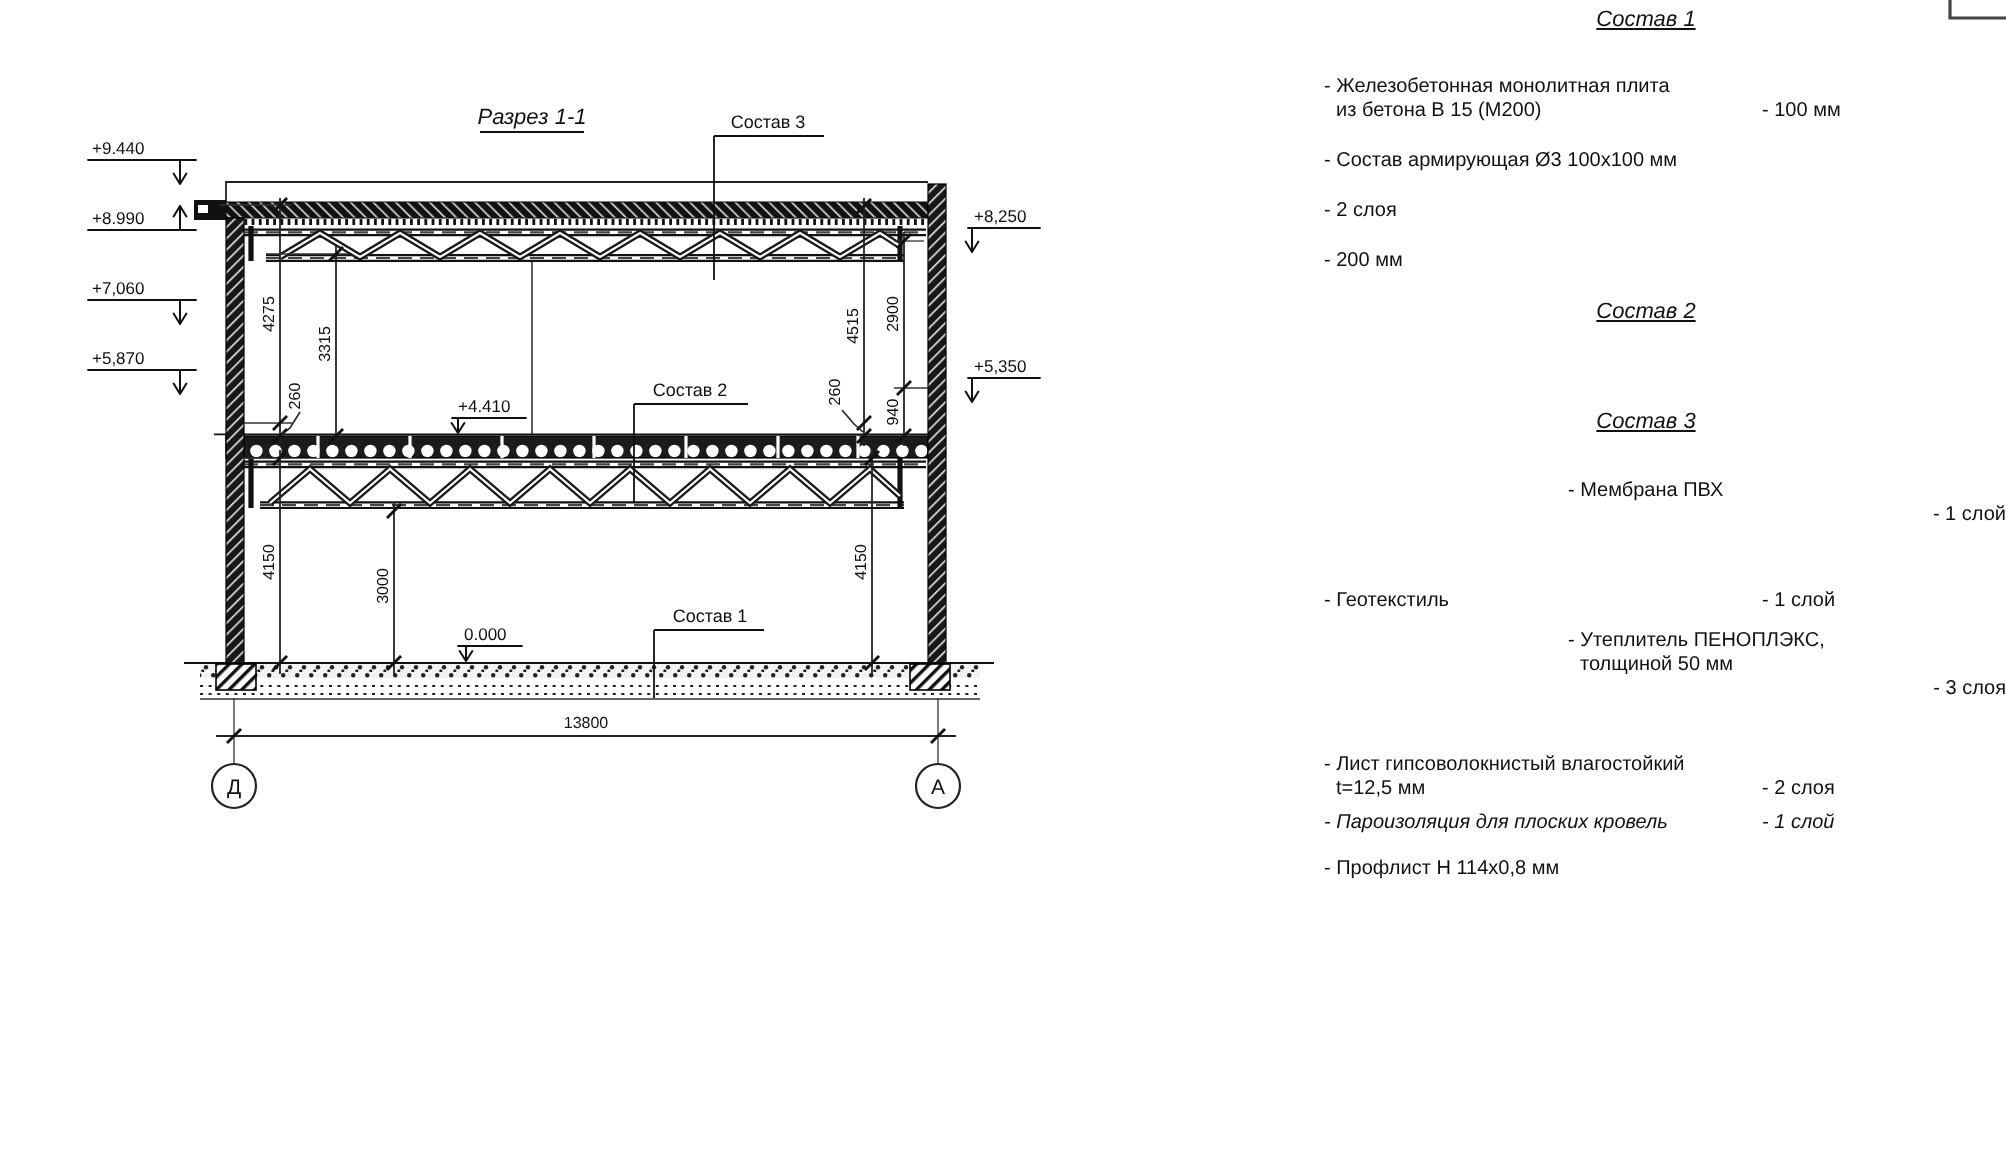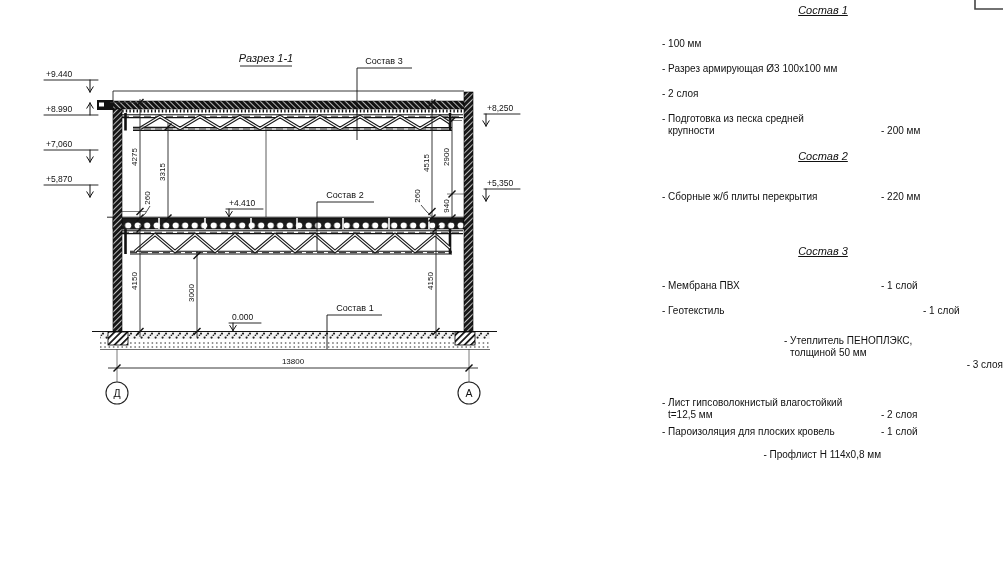--- a/index.html
+++ b/index.html
@@ -14,26 +14,26 @@
   .title-t{font-size:11px;font-style:italic;}
   .specs{position:absolute;left:658px;top:4px;width:345px;font-size:10px;line-height:12px;}
   .spec-header{width:330px;text-align:center;font-style:italic;line-height:13px;}
   .spec-title{text-decoration:underline;font-size:11px;}
   #sec1-h{margin-bottom:21px;}
   #sec2-h{margin-bottom:28px;}
   #sec3-h{margin-top:42px;margin-bottom:22px;}
   .spec-item{display:flex;align-items:flex-end;margin-bottom:13px;padding-left:4px;}
   .item-name{width:213px;white-space:pre-line;text-indent:-6px;padding-left:6px;}
   .item-value{white-space:nowrap;}
-  #sec3-items .spec-item:nth-child(1){margin-bottom:13px;}
-  #sec3-items .spec-item:nth-child(2){margin-bottom:18px;gap:42px;}
+  #sec3-items .spec-item:nth-child(1){margin-bottom:31px;flex-direction:column;}
+  #sec3-items .spec-item:nth-child(2){margin-bottom:8px;}
   #sec3-items .spec-item:nth-child(3){margin-bottom:4px;flex-direction:column;}
   #sec3-items .spec-item:nth-child(4){margin-bottom:5px;margin-top:26px;}
-  #sec3-items .spec-item:nth-child(5){margin-bottom:11px;}
-  #sec3-items .spec-item:nth-child(6){margin-bottom:10px;text-align:right;}
+  #sec3-items .spec-item:nth-child(5){margin-bottom:11px;font-style:italic;}
+  #sec3-items .spec-item:nth-child(6){margin-bottom:10px;}
 </style>
 </head>
 <body>
 
 <div class="sheet">
 
 <svg width="1003" height="584" viewBox="0 0 1003 584">
   <defs>
     <pattern id="pWall" width="4" height="4" patternUnits="userSpaceOnUse" patternTransform="rotate(45)">
       <rect width="4" height="4" fill="#181818"></rect>
@@ -260,44 +260,40 @@
     <text class="ax-t" x="469" y="397" text-anchor="middle">А</text>
   </g>
 </svg>
 
 <div class="specs">
   <div class="spec-header" id="sec1-h">
     <span class="spec-title">Состав 1</span>
   </div>
   <div id="sec1-items">
         <div class="spec-item">
+          <div class="item-name">- Железобетонная  монолитная плита
+из бетона В 15 (М200)</div>
           <div class="item-value">- 100 мм</div>
         </div>
         <div class="spec-item">
-          <div class="item-name">- Разрез армирующая Ø3 100х100 мм</div>
+          <div class="item-name">- Состав армирующая Ø3 100х100 мм</div>
           <div class="item-value"></div>
         </div>
         <div class="spec-item">
           <div class="item-value">- 2 слоя</div>
         </div>
         <div class="spec-item">
-          <div class="item-name">- Подготовка из песка средней
-крупности</div>
           <div class="item-value">- 200 мм</div>
         </div>
       </div>
 
   <div class="spec-header" id="sec2-h">
     <span class="spec-title">Состав 2</span>
   </div>
   <div id="sec2-items">
-        <div class="spec-item">
-          <div class="item-name">- Сборные ж/б плиты перекрытия</div>
-          <div class="item-value">- 220 мм</div>
-        </div>
       </div>
 
   <div class="spec-header" id="sec3-h">
     <span class="spec-title">Состав 3</span>
   </div>
   <div id="sec3-items">
         <div class="spec-item">
           <div class="item-name">- Мембрана ПВХ</div>
           <div class="item-value">- 1 слой</div>
         </div>

